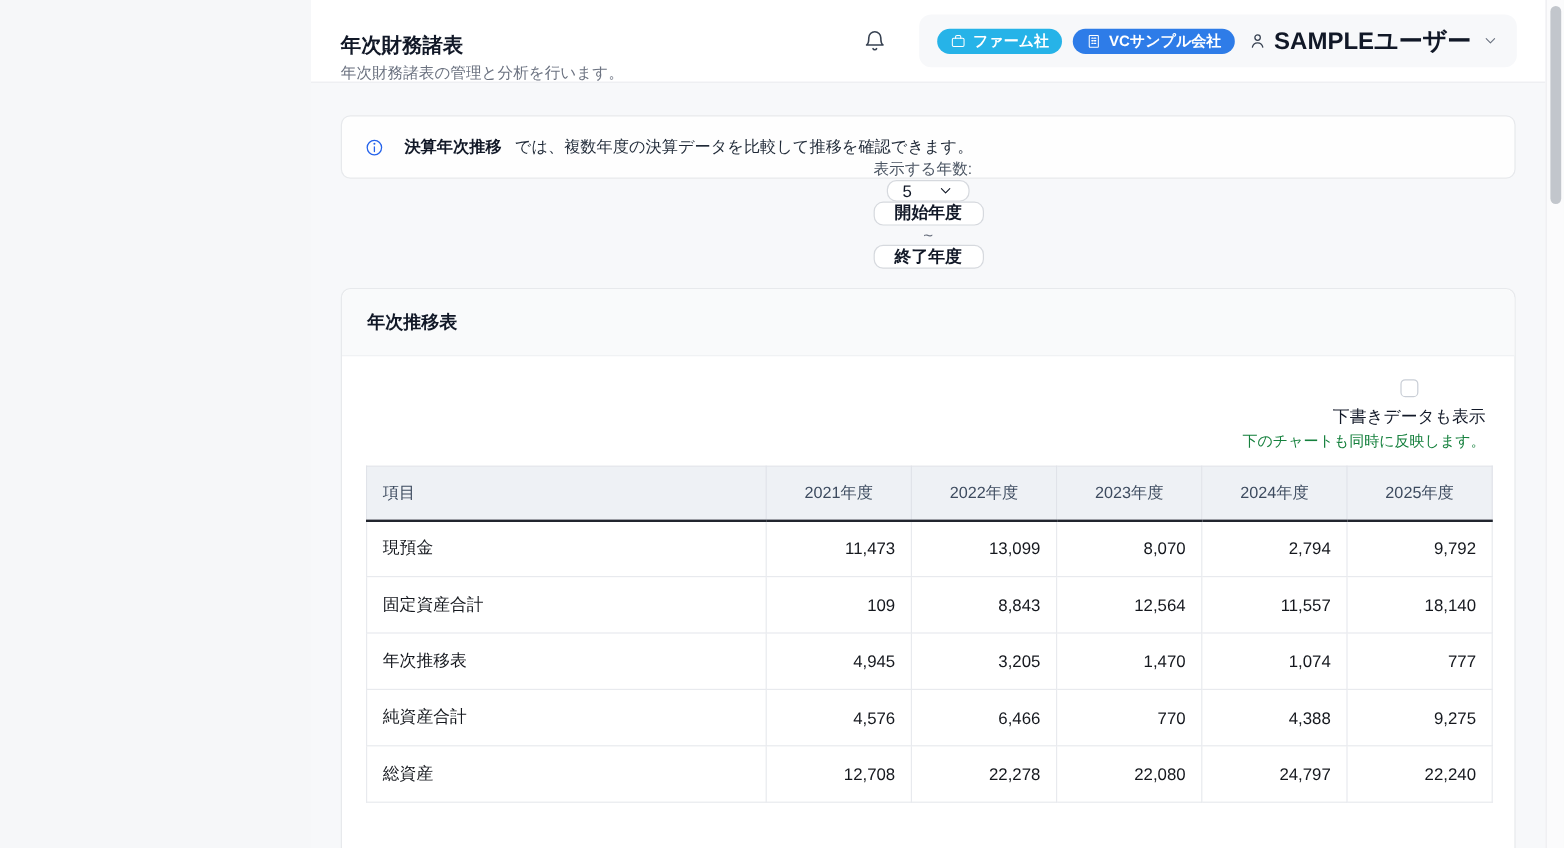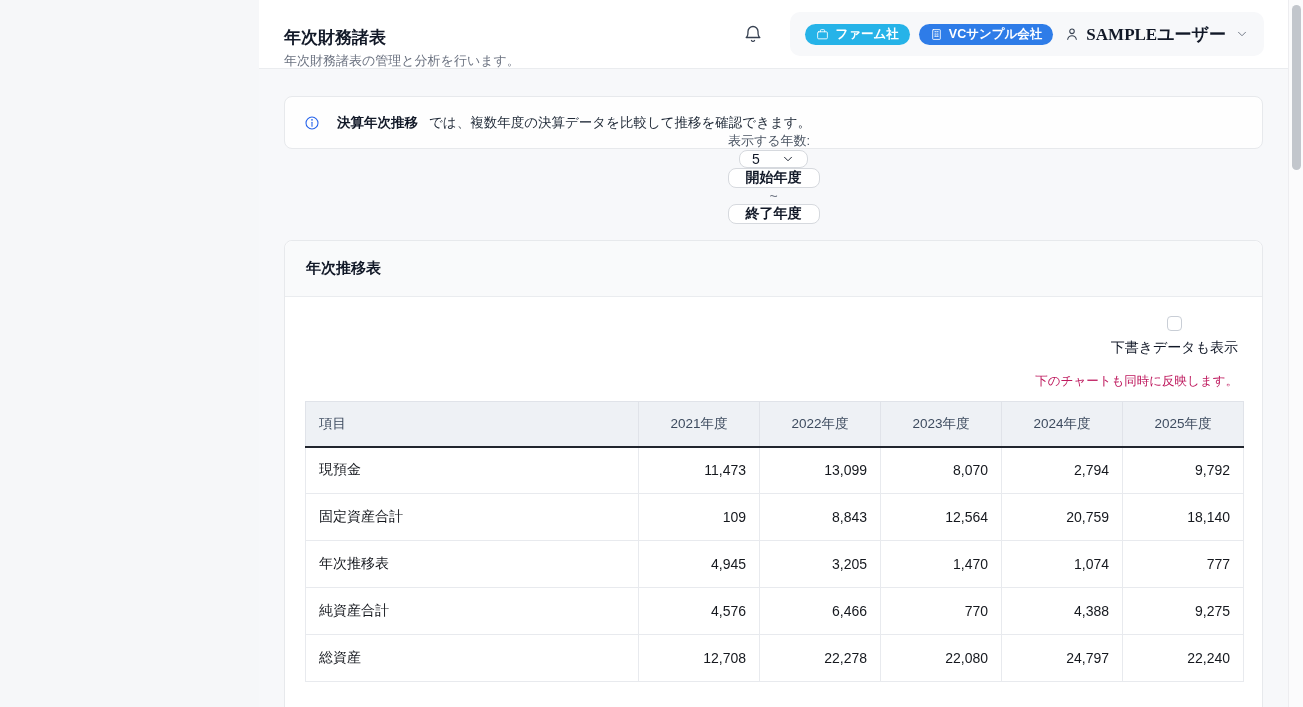--- a/index.html
+++ b/index.html
@@ -27,21 +27,21 @@
     height: 44px; background: #f7f8fa; border-radius: 10px;
     display: flex; align-items: center; gap: 9px; padding: 0 15px; cursor: pointer;
   }
   .badge {
     display: inline-flex; align-items: center; gap: 6px;
     border-radius: 999px; padding: 4px 11px;
     color: #ffffff; font-size: 12.5px; font-weight: 600; line-height: 1;
     white-space: nowrap;
   }
   .user-name { display: flex; align-items: center; gap: 6px; margin-left: 2px; }
-  .user-name .nm { font-size: 17px; font-weight: 600; color: #111827; white-space: nowrap; font-family: Liberation Serif, serif; }
+  .user-name .nm { font-size: 20px; font-weight: 600; color: #111827; white-space: nowrap; }
   .icon-stroke { stroke: currentColor; fill: none; stroke-width: 1.6; stroke-linecap: round; stroke-linejoin: round; }
   
   .page-title { position: absolute; left: 25px; top: 26px; font-size: 17px; font-weight: 700; color: #111827; }
   .page-subtitle { position: absolute; left: 25px; top: 52px; font-size: 13px; color: #6b7280; }
   
   .banner {
     position: absolute; left: 25px; top: 96px; width: 979px; height: 53px;
     background: #fefefe; border: 1px solid #e7e9ec; border-radius: 8px;
     display: flex; align-items: center; padding: 0 19px; gap: 17px;
   }
@@ -82,21 +82,21 @@
     border-radius: 8px 8px 0 0; display: flex; align-items: center; padding: 0 21px;
   }
   .card-title { font-size: 15px; font-weight: 700; color: #111827; }
   .card-body { padding: 19px 20px 0 20px; }
   .draft-block { display: flex; flex-direction: column; align-items: flex-end; margin-right: 4px; margin-bottom: 11px; }
   .draft-row { display: flex; align-items: center; gap: 8px; cursor: pointer; flex-direction: column; }
   .checkbox {
     width: 15px; height: 15px; border: 1px solid #c9ced6; border-radius: 4px; background: #fff; flex: none;
   }
   .draft-label { font-size: 14px; color: #111827; }
-  .draft-note { font-size: 12.5px; color: #be185d; margin-top: 16px; }
+  .draft-note { font-size: 12.5px; color: #15803d; margin-top: 3px; }
   
   table.fin { border-collapse: collapse; table-layout: fixed; width: 938px; }
   table.fin th, table.fin td { border: 1px solid #e8eaee; }
   table.fin thead th {
     background: #eef1f5; height: 45px; font-size: 13.5px; font-weight: 500; color: #3d4b5f;
     border-bottom: 2px solid #21252e; border-right: 1px solid #e0e3e9; border-left: 1px solid #e0e3e9;
     border-top: 1px solid #e0e3e9;
   }
   table.fin thead th.c-label { text-align: left; padding-left: 13px; }
   table.fin thead th.c-year { text-align: center; }
@@ -218,21 +218,21 @@
             <td class="c-num">13,099</td>
             <td class="c-num">8,070</td>
             <td class="c-num">2,794</td>
             <td class="c-num">9,792</td>
           </tr>
           <tr>
             <td class="c-label">固定資産合計</td>
             <td class="c-num">109</td>
             <td class="c-num">8,843</td>
             <td class="c-num">12,564</td>
-            <td class="c-num">20,759</td>
+            <td class="c-num">11,557</td>
             <td class="c-num">18,140</td>
           </tr>
           <tr>
             <td class="c-label">年次推移表</td>
             <td class="c-num">4,945</td>
             <td class="c-num">3,205</td>
             <td class="c-num">1,470</td>
             <td class="c-num">1,074</td>
             <td class="c-num">777</td>
           </tr>

